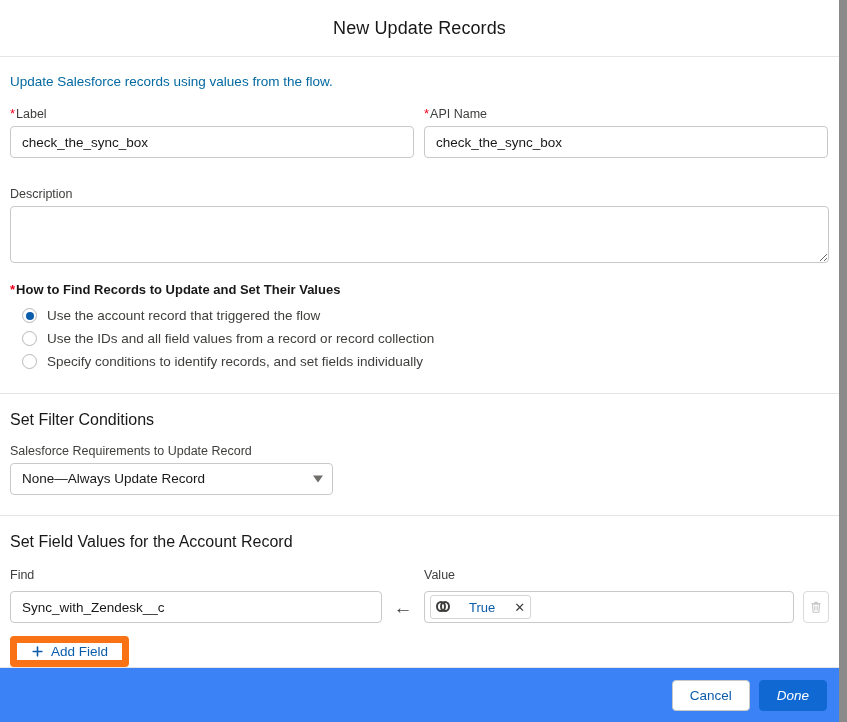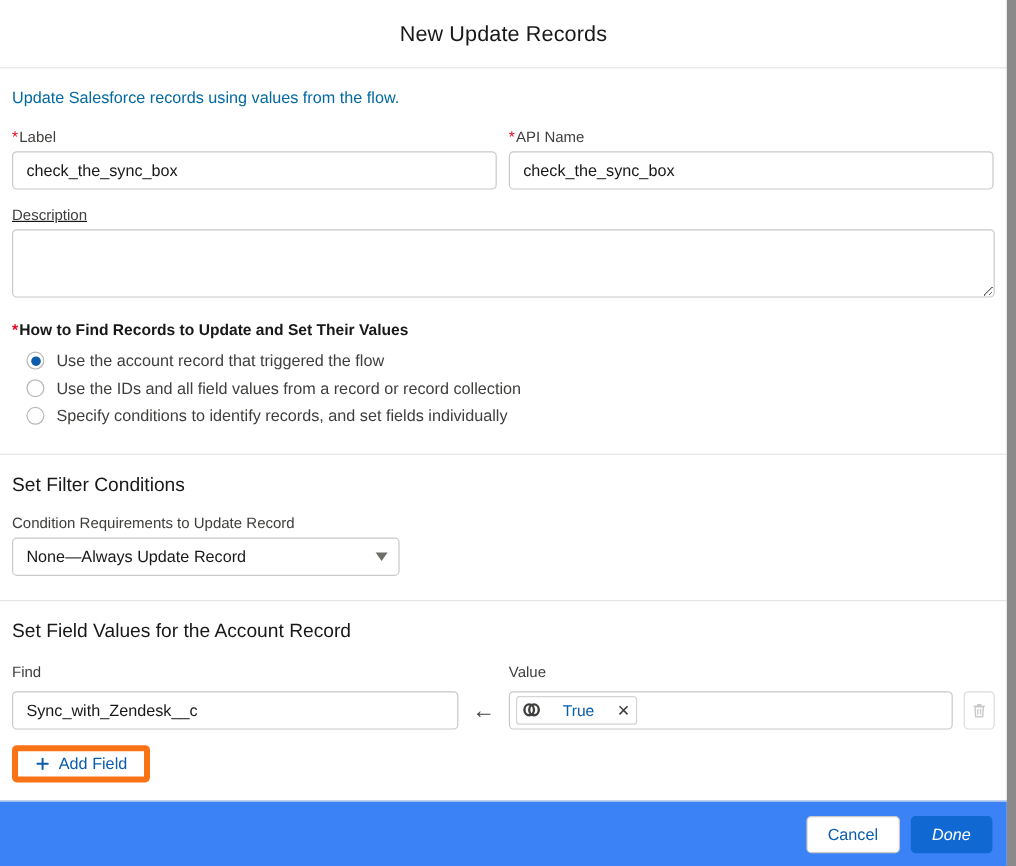--- a/index.html
+++ b/index.html
@@ -85,21 +85,21 @@
     height: 32px;
     border: 1px solid #c9c9c9;
     border-radius: 4px;
     background: #fff;
     font-family: "Liberation Sans", sans-serif;
     font-size: 13.5px;
     color: #181818;
     padding: 0 11px;
     outline: none;
   }
-  .desc-wrap { margin-top: 13px; text-decoration: underline; }
+  .desc-wrap { margin-top: 28px; }
   .ta {
     box-sizing: border-box;
     width: 100%;
     height: 57px;
     border: 1px solid #c9c9c9;
     border-radius: 4px;
     background: #fff;
     font-family: "Liberation Sans", sans-serif;
     font-size: 13.5px;
     color: #181818;
@@ -282,21 +282,21 @@
     align-items: center;
     justify-content: center;
     cursor: default;
   }
   .addfield {
     margin-top: 13px;
     height: 31px;
     display: inline-flex;
     align-items: center;
     gap: 7px;
-    border: 5px solid #f97316;
+    border: 7px solid #f97316;
     border-radius: 4px;
     background: #fff;
     padding: 0 14px;
     font-size: 13.5px;
     color: #0b5cab;
     cursor: pointer;
     font-family: "Liberation Sans", sans-serif;
   }
   .fieldvals-block { padding-bottom: 22px; }
   
@@ -386,21 +386,21 @@
           <span class="radio-text">Specify conditions to identify records, and set fields individually</span>
         </div>
       </div>
     </div>
 
     <div class="divider"></div>
 
     <div class="section filter-block">
       <div class="sec-title">Set Filter Conditions</div>
       <div class="mt14">
-        <span class="fieldlabel">Condition Requirements to Update Record</span>
+        <span class="fieldlabel">Salesforce Requirements to Update Record</span>
         <div class="select-wrap">
           <div class="sel">None—Always Update Record</div>
           <span class="sel-arrow"></span>
         </div>
       </div>
     </div>
 
     <div class="divider"></div>
 
     <div class="section fieldvals-block">

